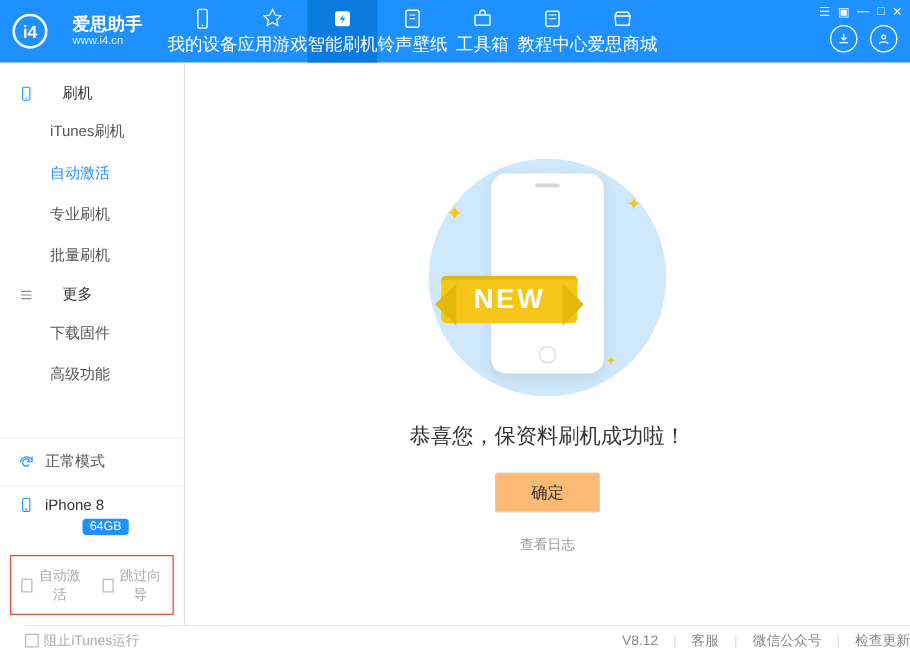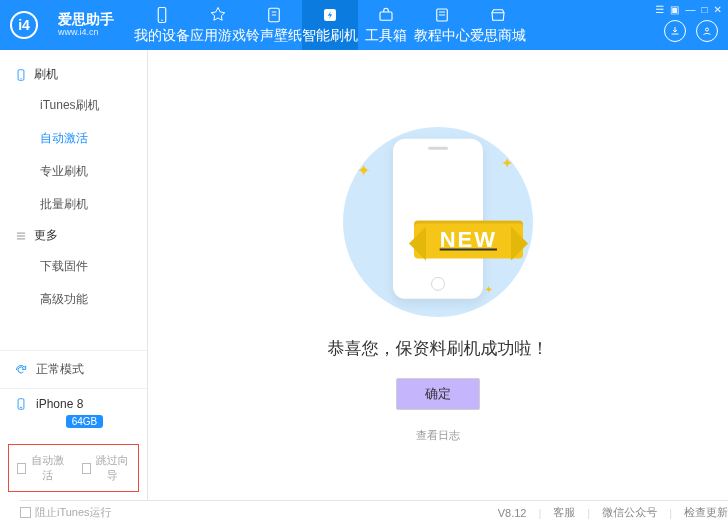--- a/index.html
+++ b/index.html
@@ -18,21 +18,21 @@
 .win-controls { position:absolute; right:6px; top:4px; display:flex; gap:6px; color:#fff; font-size:10px; }
 .win-controls span { cursor:pointer; opacity:.9; }
 .right-icons { position:absolute; right:10px; bottom:8px; display:flex; gap:10px; }
 .circ-icon { width:22px; height:22px; border:1.5px solid #fff; border-radius:50%; display:flex; align-items:center; justify-content:center; color:#fff; cursor:pointer; }
 .circ-icon svg { width:12px; height:12px; fill:none; stroke:#fff; stroke-width:2; }
 
 .body { display:flex; height:450px; }
 .sidebar { width:148px; border-right:1px solid #e5e5e5; display:flex; flex-direction:column; position:relative; }
 .side-scroll { flex:1; overflow:hidden; padding-top:10px; }
 .side-group { padding:0 14px; }
-.side-head { display:flex; align-items:center; gap:6px; color:#333; font-size:12px; padding:6px 0; }
+.side-head { display:flex; align-items:center; gap:22px; color:#333; font-size:12px; padding:6px 0; }
 .side-head svg { width:14px; height:14px; }
 .side-items { padding-left:26px; }
 .side-item { padding:8px 0; color:#555; cursor:pointer; font-size:12px; }
 .side-item.active { color:#1e90ff; }
 
 .side-bottom { border-top:1px solid #f0f0f0;text-align:center; }
 .mode-row { display:flex; align-items:center; gap:8px; padding:10px 14px; border-bottom:1px solid #f0f0f0; color:#555; }
 .mode-row svg { width:14px; height:14px; fill:#1e90ff; }
 .device-row { padding:8px 14px 10px; }
 .dev-line { display:flex; align-items:center; gap:8px; color:#333; }
@@ -41,32 +41,32 @@
 .checks-box { border:1px solid #e74c3c; padding:8px 8px; margin:6px 8px 8px; display:flex; gap:16px; }
 .chk { display:flex; align-items:center; gap:4px; color:#aaa; font-size:11px; }
 .chk-box { width:11px; height:11px; border:1px solid #bbb; background:#fff; }
 
 .main { flex:1; display:flex; flex-direction:column; align-items:center; justify-content:center; position:relative; padding-top:20px; }
 .illus { position:relative; width:190px; height:190px; margin-bottom:20px; }
 .illus-bg { position:absolute; inset:0; background:#cfe8fb; border-radius:50%; }
 .phone { position:absolute; left:50%; top:50%; transform:translate(-50%,-52%); width:90px; height:160px; background:#fff; border-radius:12px; box-shadow:0 4px 12px rgba(0,0,0,.08); }
 .phone::before { content:""; position:absolute; left:50%; top:8px; transform:translateX(-50%); width:20px; height:3px; background:#d8d8d8; border-radius:2px; }
 .phone-home { position:absolute; left:50%; bottom:8px; transform:translateX(-50%); width:14px; height:14px; border:1.5px solid #d8d8d8; border-radius:50%; }
-.ribbon { position:absolute; left:50%; top:50%; transform:translate(-50%,-15%); width:170px; height:50px; display:flex; align-items:center; justify-content:flex-end;text-decoration:underline; }
+.ribbon { position:absolute; left:50%; top:50%; transform:translate(-50%,-15%); width:170px; height:50px; display:flex; align-items:center; justify-content:flex-start; }
 .ribbon-body { position:relative; background:#f5c518; color:#fff; font-weight:bold; font-size:22px; letter-spacing:2px; padding:6px 26px; border-radius:4px; box-shadow:0 3px 0 rgba(0,0,0,.08) inset; }
 .ribbon-body::before,.ribbon-body::after { content:""; position:absolute; top:6px; width:0; height:0; border:17px solid transparent; }
 .ribbon-body::before { left:-22px; border-right-color:#e3b80b; }
 .ribbon-body::after { right:-22px; border-left-color:#e3b80b; }
 .sparkle { position:absolute; color:#f5c518; }
 .s1 { left:14px; top:34px; font-size:16px; }
 .s2 { right:20px; top:28px; font-size:14px; }
 .s3 { right:40px; bottom:22px; font-size:10px; }
 
 .success-text { font-size:17px; color:#333; margin-bottom:18px; }
-.ok-btn { border:1px solid #d0d0d0; background:#c4b5fd; padding:6px 28px; font-size:13px; color:#333; cursor:pointer; border-radius:2px; }
+.ok-btn { border:1px solid #d0d0d0; background:#fdba74; padding:6px 28px; font-size:13px; color:#333; cursor:pointer; border-radius:2px; }
 .log-link { margin-top:18px; color:#999; font-size:11px; cursor:pointer; }
 
 .statusbar { height:24px; border-top:1px solid #e5e5e5; display:flex; align-items:center; padding:0 0; font-size:11px; color:#888; justify-content:space-between;margin-left:20px; }
 .status-left { display:flex; align-items:center; gap:5px; }
 .status-right { display:flex; align-items:center; gap:12px; }
 .sep { color:#ddd; }
 </style>
 </head>
 <body>
 
@@ -85,33 +85,33 @@
           <circle cx="12" cy="19" r="1"></circle>
         </svg>
         <span>我的设备</span>
       </div>
     <div class="nav">
         <svg viewBox="0 0 24 24">
           <path d="M12 2l3 6 6 1-4.5 4 1 6-5.5-3-5.5 3 1-6L3 9l6-1z" fill="none" stroke="#fff" stroke-width="1.3"></path>
         </svg>
         <span>应用游戏</span>
       </div>
+    <div class="nav active">
+        <svg viewBox="0 0 24 24">
+          <rect x="4" y="4" width="16" height="16" rx="3" fill="#fff"></rect>
+          <path d="M13 7l-4 6h3l-1 4 4-6h-3z" fill="#1e90ff"></path>
+        </svg>
+        <span>智能刷机</span>
+      </div>
     <div class="nav">
         <svg viewBox="0 0 24 24">
           <rect x="5" y="3" width="14" height="18" rx="2" fill="none" stroke="#fff" stroke-width="1.5"></rect>
           <path d="M9 8l6 0M9 12l6 0" stroke="#fff" stroke-width="1.3"></path>
         </svg>
         <span>铃声壁纸</span>
-      </div>
-    <div class="nav active">
-        <svg viewBox="0 0 24 24">
-          <rect x="4" y="4" width="16" height="16" rx="3" fill="#fff"></rect>
-          <path d="M13 7l-4 6h3l-1 4 4-6h-3z" fill="#1e90ff"></path>
-        </svg>
-        <span>智能刷机</span>
       </div>
     <div class="nav">
         <svg viewBox="0 0 24 24">
           <rect x="4" y="8" width="16" height="11" rx="1.5" fill="none" stroke="#fff" stroke-width="1.5"></rect>
           <path d="M9 8V6a3 3 0 016 0v2" fill="none" stroke="#fff" stroke-width="1.5"></path>
         </svg>
         <span>工具箱</span>
       </div>
     <div class="nav">
         <svg viewBox="0 0 24 24">

